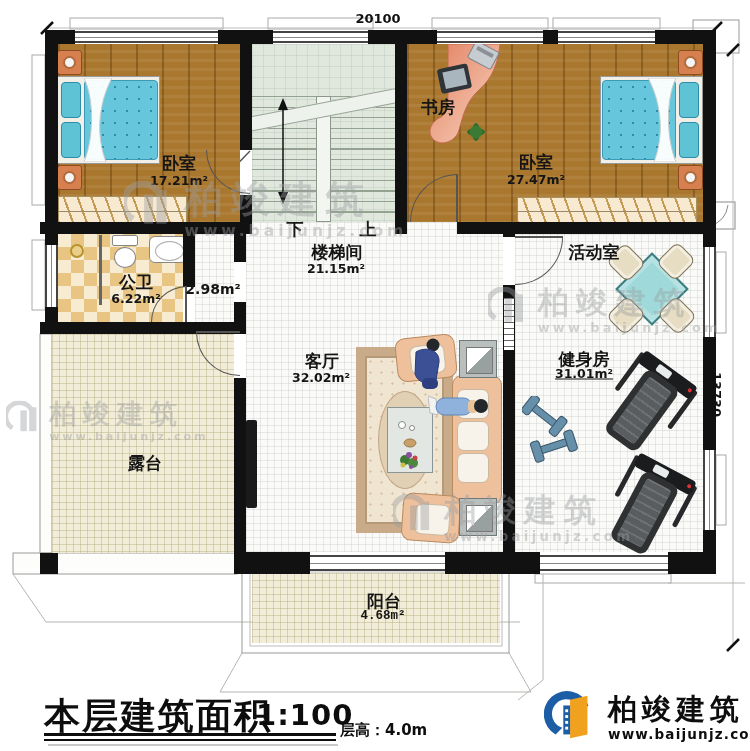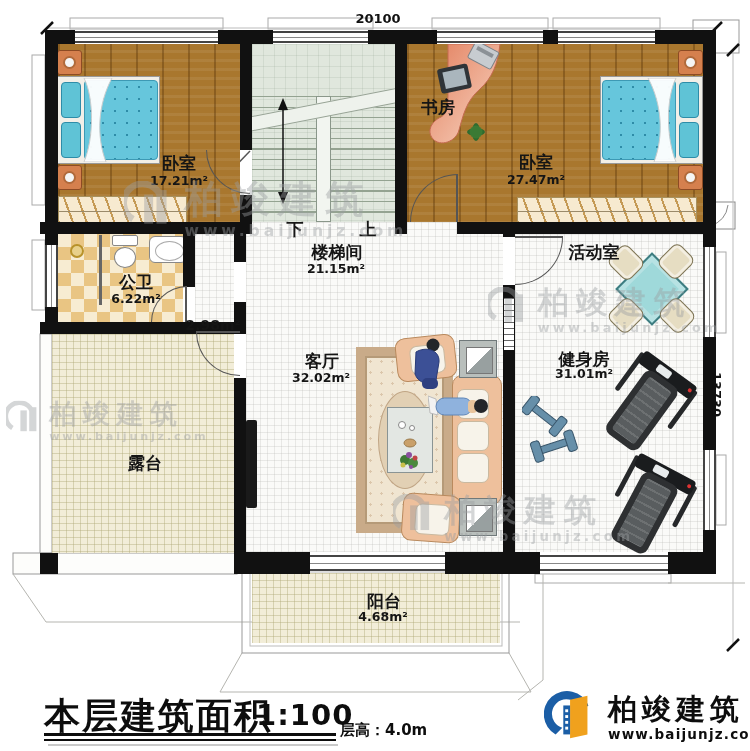--- a/index.html
+++ b/index.html
@@ -370,33 +370,33 @@
   <div class="leaf" style="left:196px;top:331px;width:44px;height:2px;"></div>
   <div class="arc bl" style="left:206px;top:150px;width:44px;height:44px;"></div>
 
   <div class="lbl" style="left:179px;top:163px;">卧室</div>
   <div class="lbl area" style="left:179px;top:180px;">17.21m²</div>
   <div class="lbl" style="left:438px;top:107px;">书房</div>
   <div class="lbl" style="left:536px;top:162px;">卧室</div>
   <div class="lbl area" style="left:536px;top:179px;">27.47m²</div>
   <div class="lbl" style="left:136px;top:282px;">公卫</div>
   <div class="lbl area" style="left:136px;top:298px;">6.22m²</div>
-  <div class="lbl area" style="left:213px;top:289px;font-size:14px;margin-top:36px;">2.98m²</div>
+  <div class="lbl area" style="left:213px;top:289px;font-size:14px;">2.98m²</div>
   <div class="lbl" style="left:337px;top:252px;">楼梯间</div>
   <div class="lbl area" style="left:336px;top:268px;">21.15m²</div>
   <div class="lbl" style="left:295px;top:229px;">下</div>
   <div class="lbl" style="left:368px;top:229px;">上</div>
   <div class="lbl" style="left:594px;top:252px;">活动室</div>
   <div class="lbl" style="left:322px;top:361px;">客厅</div>
   <div class="lbl area" style="left:321px;top:377px;">32.02m²</div>
   <div class="lbl" style="left:584px;top:359px;">健身房</div>
-  <div class="lbl area" style="left:584px;top:373px;">31.01m²</div>
+  <div class="lbl area" style="left:584px;top:373px;text-decoration:underline;">31.01m²</div>
   <div class="lbl" style="left:145px;top:447px;margin-top:16px;">露台</div>
   <div class="lbl" style="left:384px;top:601px;">阳台</div>
-  <div class="lbl area" style="left:383px;top:616px;">4.68m²</div>
+  <div class="lbl area" style="left:383px;top:616px;font-family:Liberation Mono, monospace;">4.68m²</div>
 
   <div class="dim" style="left:338px;top:11px;width:80px;text-align:center;">20100</div>
   <div class="dim" style="left:688px;top:387px;width:56px;text-align:center;transform:rotate(90deg);">13730</div>
 
   <div class="wm" style="left:124px;top:180px;transform:scale(1.12);">
     <svg width="46" height="52" viewBox="0 0 46 52">
       <path d="M8,34 A17,17 0 1,1 32,12" stroke="currentColor" stroke-width="6" fill="none"></path>
       <rect x="18" y="12" width="8" height="26" fill="currentColor"></rect>
       <rect x="29" y="8" width="9" height="30" fill="currentColor"></rect>
     </svg>

